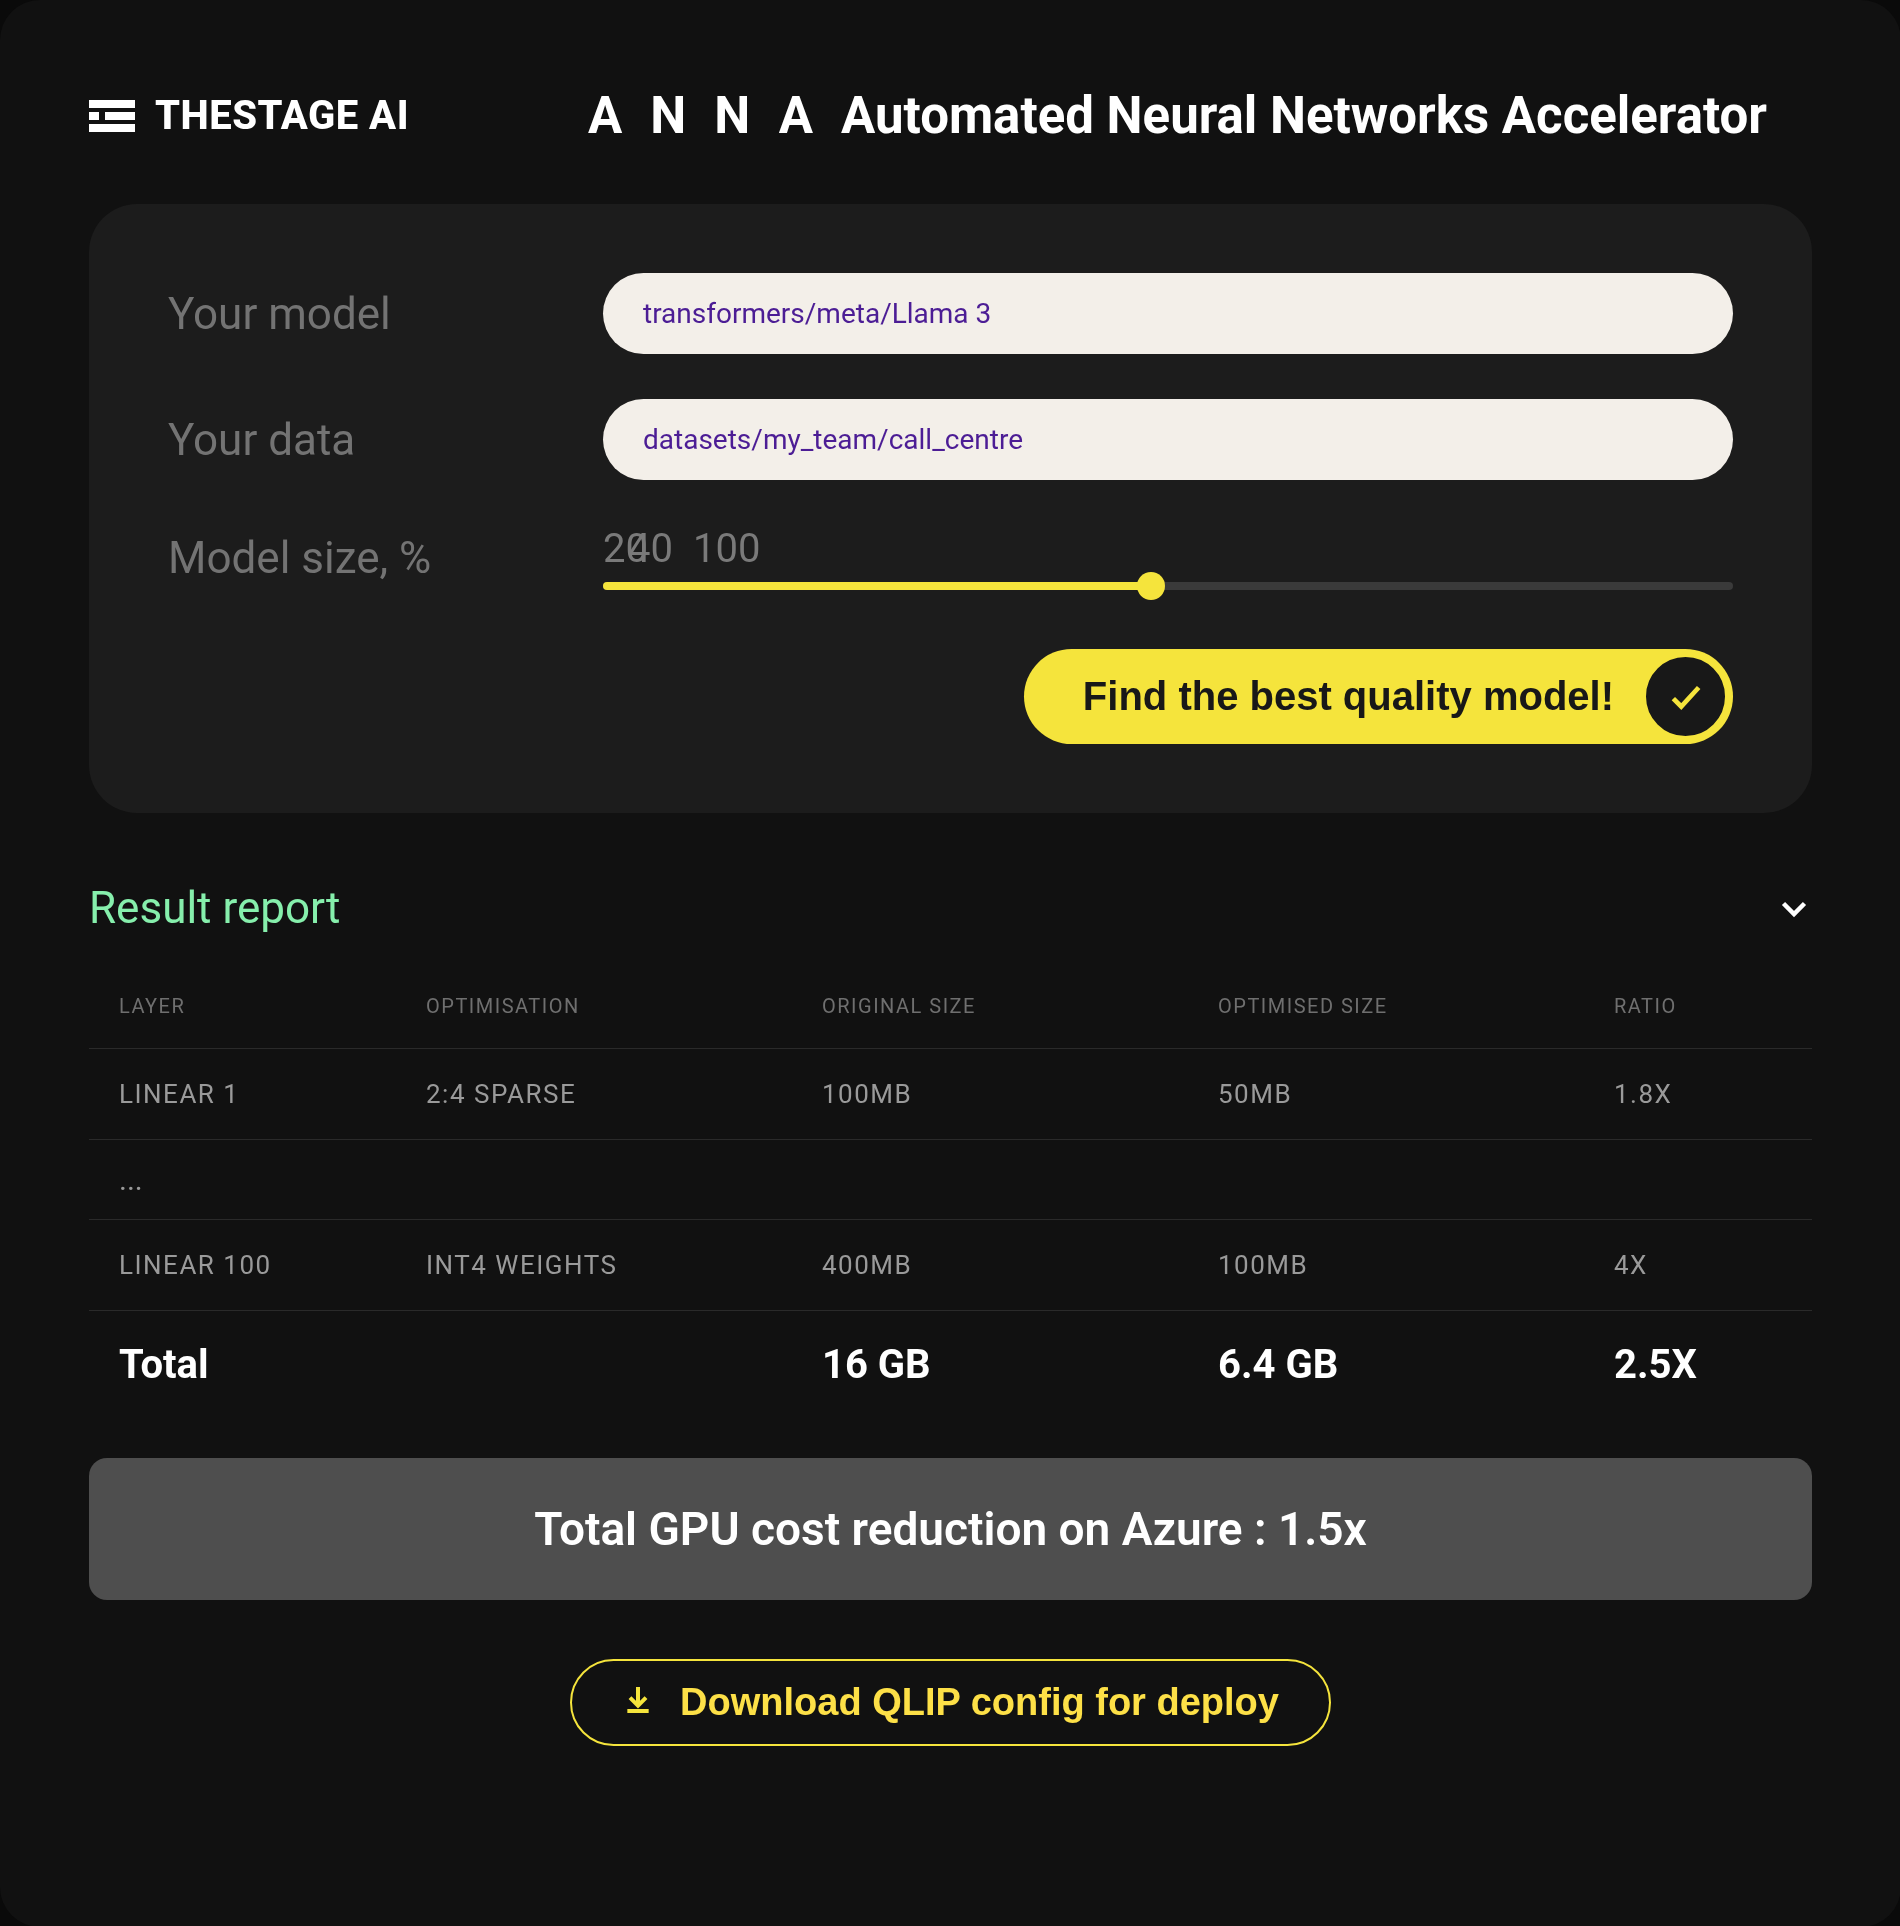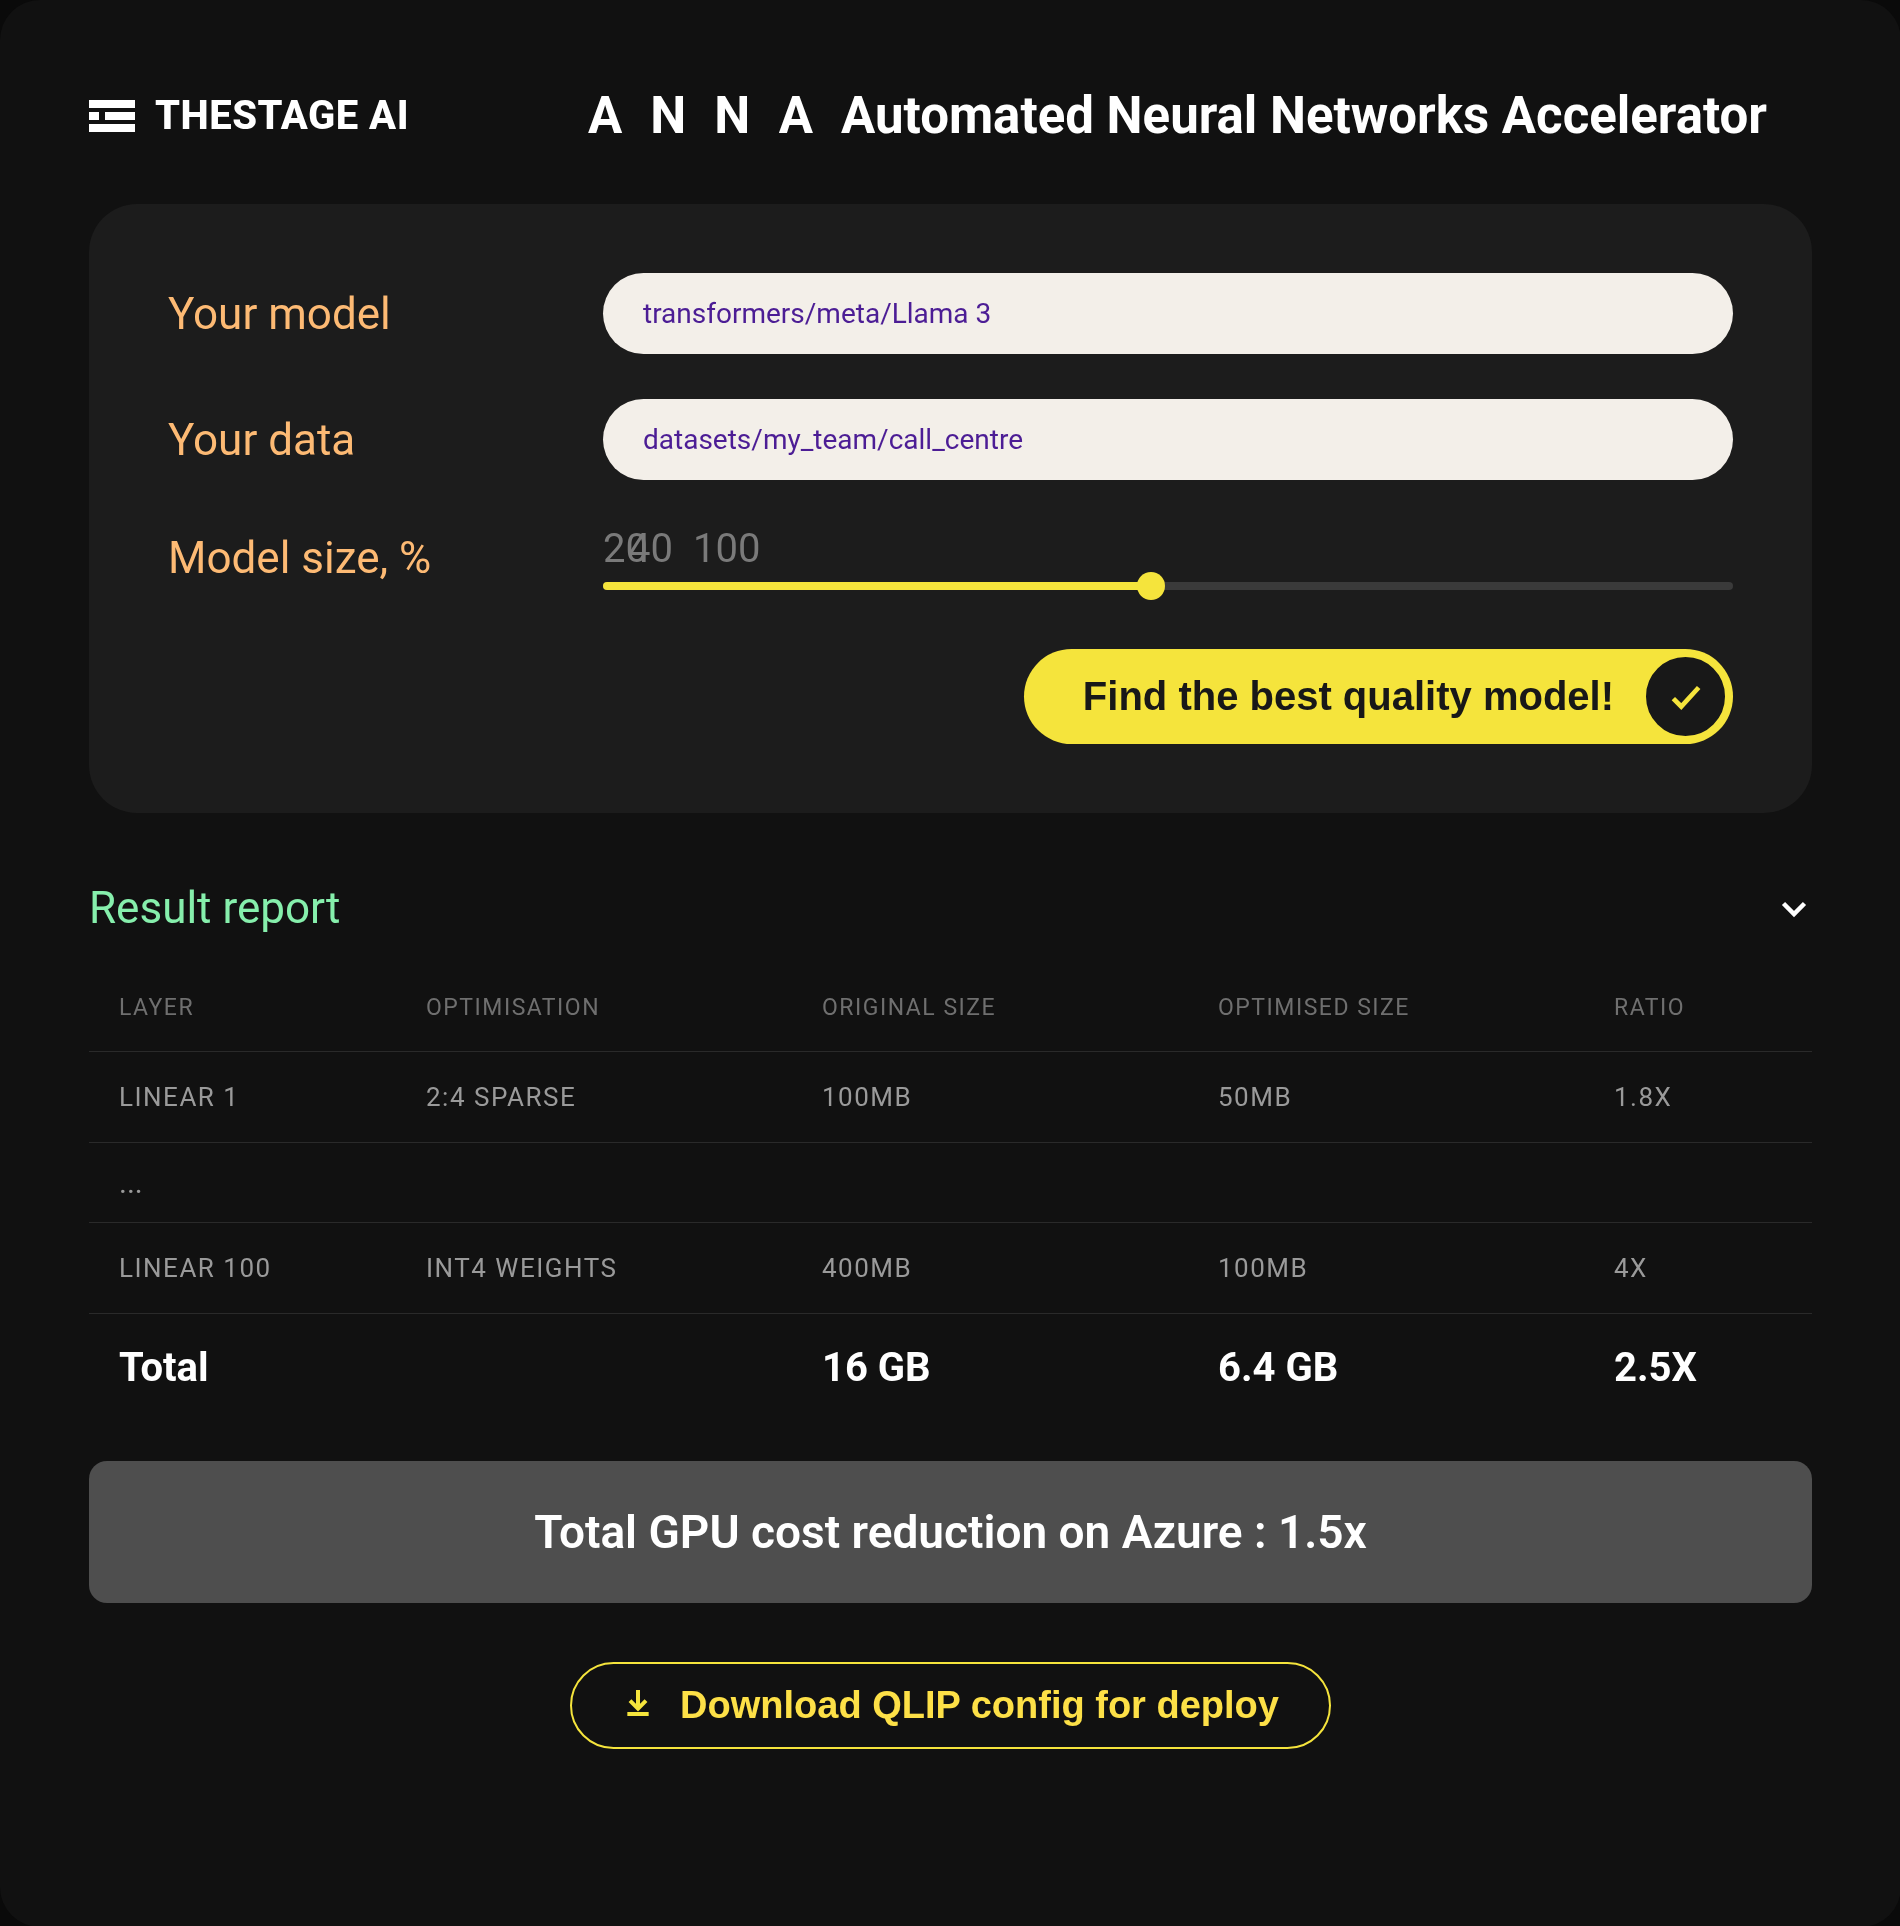--- a/index.html
+++ b/index.html
@@ -34,21 +34,21 @@
   .anna-sub  { font-size:51px; font-weight:700; }
 
   
   .card {
     background: #1c1c1c;
     border-radius: 48px;
     padding: 69px 79px 69px 79px;
     margin-bottom: 69px;
   }
   .form-row { display:flex; align-items:center; gap:59px; margin-bottom: 45px;}
-  .form-label { width: 376px; font-size:44px; color:#fdba74; }
+  .form-label { width: 376px; font-size:44px; color:#737373; }
   .form-input {
     flex:1;
     background:#f3efe9;
     color:#4c1d95;
     font-size:28px;
     padding: 24px 40px;
     border-radius: 44px;
     border:none;
     outline:none;
     font-family: inherit;
@@ -82,21 +82,21 @@
   .cta .check-circle svg{ width:38px; height:38px; stroke:#f5e43c; stroke-width:3; fill:none;}
 
   
   .report-header { display:flex; align-items:center; justify-content:space-between; margin-bottom: 30px;}
   .report-title { font-size:44px; color:#86efac;}
   .chev { width:36px; height:36px; }
   .chev svg{ width:100%; height:100%; stroke:#fff; stroke-width:3; fill:none;}
 
   .tbl { width:100%; }
   .trow { display:grid; grid-template-columns: 307px 396px 396px 396px 1fr; align-items:center; padding: 30px 30px; border-bottom:1px solid #2a2a2a;}
-  .trow.head { font-size:23px; letter-spacing:1.5px; color:#6f6f6f; text-transform:uppercase; }
+  .trow.head { font-size:20px; letter-spacing:1.5px; color:#6f6f6f; text-transform:uppercase; }
   .trow.body { font-size:26px; letter-spacing:1.5px; color:#9a9a9a; text-transform:uppercase;}
   .trow.ellips { font-size:30px; color:#9a9a9a; padding:22px 30px;}
   .trow.total { font-size:40px; color:#ffffff; font-weight:700; border-bottom:none;}
   .trow.total .c1{ text-transform:none;}
 
   .banner {
     margin-top: 40px;
     background:#4e4e4e;
     border-radius: 18px;
     text-align:center;

